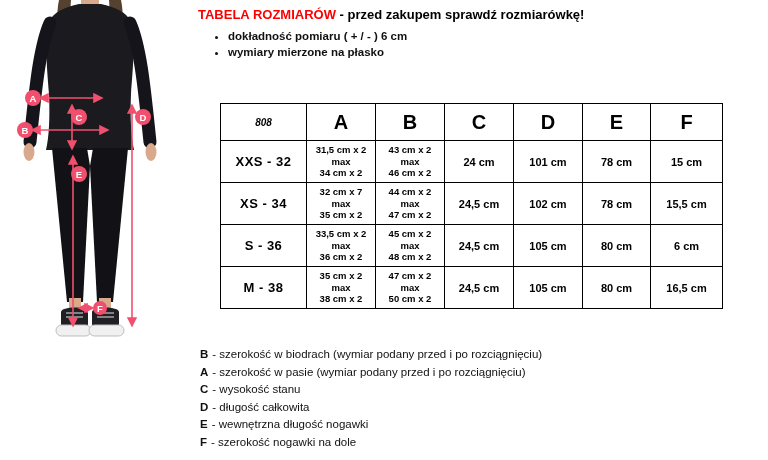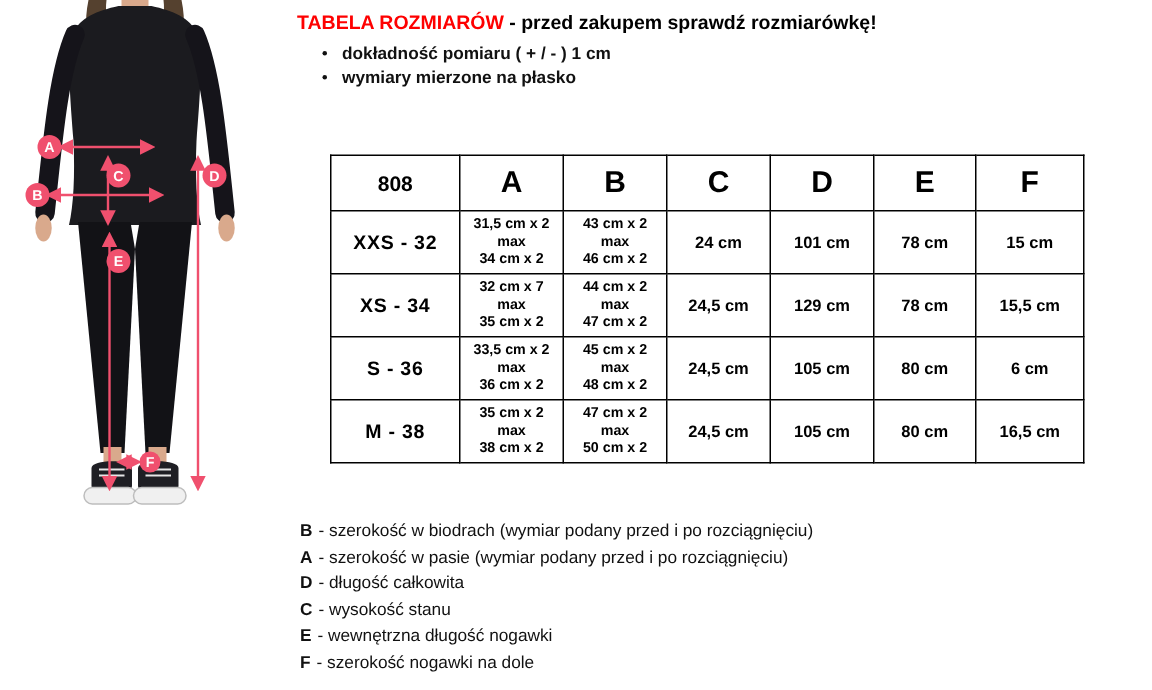--- a/index.html
+++ b/index.html
@@ -26,21 +26,21 @@
     position: absolute; left: 220px; top: 103px;
     border-collapse: collapse; table-layout: fixed;
   }
   .size-table td {
     border: 1px solid #000;
     text-align: center; vertical-align: middle;
     padding: 0; color: #000;
   }
   .head-row td { height: 37px; }
   .data-row td { height: 42px; }
-  .model-cell { font-size: 14px; font-weight: bold; }
+  .model-cell { font-size: 10px; font-weight: bold; font-style: italic; }
   .col-letter { font-size: 20px; font-weight: bold; color: #fe0000; }
   .size-cell { font-size: 13px; font-weight: bold; color: #1414f0; letter-spacing: .5px; }
   .cell-multi { font-size: 9.5px; font-weight: bold; line-height: 1.2; }
   .cell-multi span { display: block; }
   .cell-single { font-size: 11px; font-weight: bold; }
 
   
   .legend { position: absolute; left: 200px; top: 348px; }
   .legend-line { font-size: 11.5px; color: #111; margin-bottom: 5.5px; }
   .legend-key { font-weight: bold; margin-right: 4px; }
@@ -103,21 +103,21 @@
         <text x="100" y="311.5">F</text>
       </g>
     </svg>
   </div>
 
   <div class="header-block">
     <div class="title">
       <span class="title-red">TABELA ROZMIARÓW</span><span> - przed zakupem sprawdź rozmiarówkę!</span>
     </div>
     <ul class="bullets">
-      <li>dokładność pomiaru ( + / - ) 1 cm</li>
+      <li>dokładność pomiaru ( + / - ) 6 cm</li>
       <li>wymiary mierzone na płasko</li>
     </ul>
   </div>
 
   <table class="size-table">
     <colgroup>
       <col style="width:86px">
         <col style="width:69px">
         <col style="width:69px">
       <col style="width:69px">
@@ -160,21 +160,21 @@
           <span>32 cm x 7</span>
             <span>max</span>
             <span>35 cm x 2</span>
         </td>
         <td class="cell-multi">
           <span>44 cm x 2</span>
             <span>max</span>
             <span>47 cm x 2</span>
         </td>
         <td class="cell-single">24,5 cm</td>
-        <td class="cell-single">129 cm</td>
+        <td class="cell-single">102 cm</td>
         <td class="cell-single">78 cm</td>
         <td class="cell-single">15,5 cm</td>
       </tr>
 
       <tr class="data-row">
         <td class="size-cell">S - 36</td>
         <td class="cell-multi">
           <span>33,5 cm x 2</span>
             <span>max</span>
             <span>36 cm x 2</span>
@@ -206,19 +206,19 @@
         <td class="cell-single">105 cm</td>
         <td class="cell-single">80 cm</td>
         <td class="cell-single">16,5 cm</td>
       </tr>
     </tbody>
   </table>
 
   <div class="legend">
     <div class="legend-line"><span class="legend-key">B</span><span>- szerokość w biodrach (wymiar podany przed i po rozciągnięciu)</span></div>
     <div class="legend-line"><span class="legend-key">A</span><span>- szerokość w pasie (wymiar podany przed i po rozciągnięciu)</span></div>
+    <div class="legend-line"><span class="legend-key">C</span><span>- wysokość stanu</span></div>
     <div class="legend-line"><span class="legend-key">D</span><span>- długość całkowita</span></div>
-    <div class="legend-line"><span class="legend-key">C</span><span>- wysokość stanu</span></div>
     <div class="legend-line"><span class="legend-key">E</span><span>- wewnętrzna długość nogawki</span></div>
     <div class="legend-line"><span class="legend-key">F</span><span>- szerokość nogawki na dole</span></div>
   </div>
 
 </div>
 
 </body></html>

